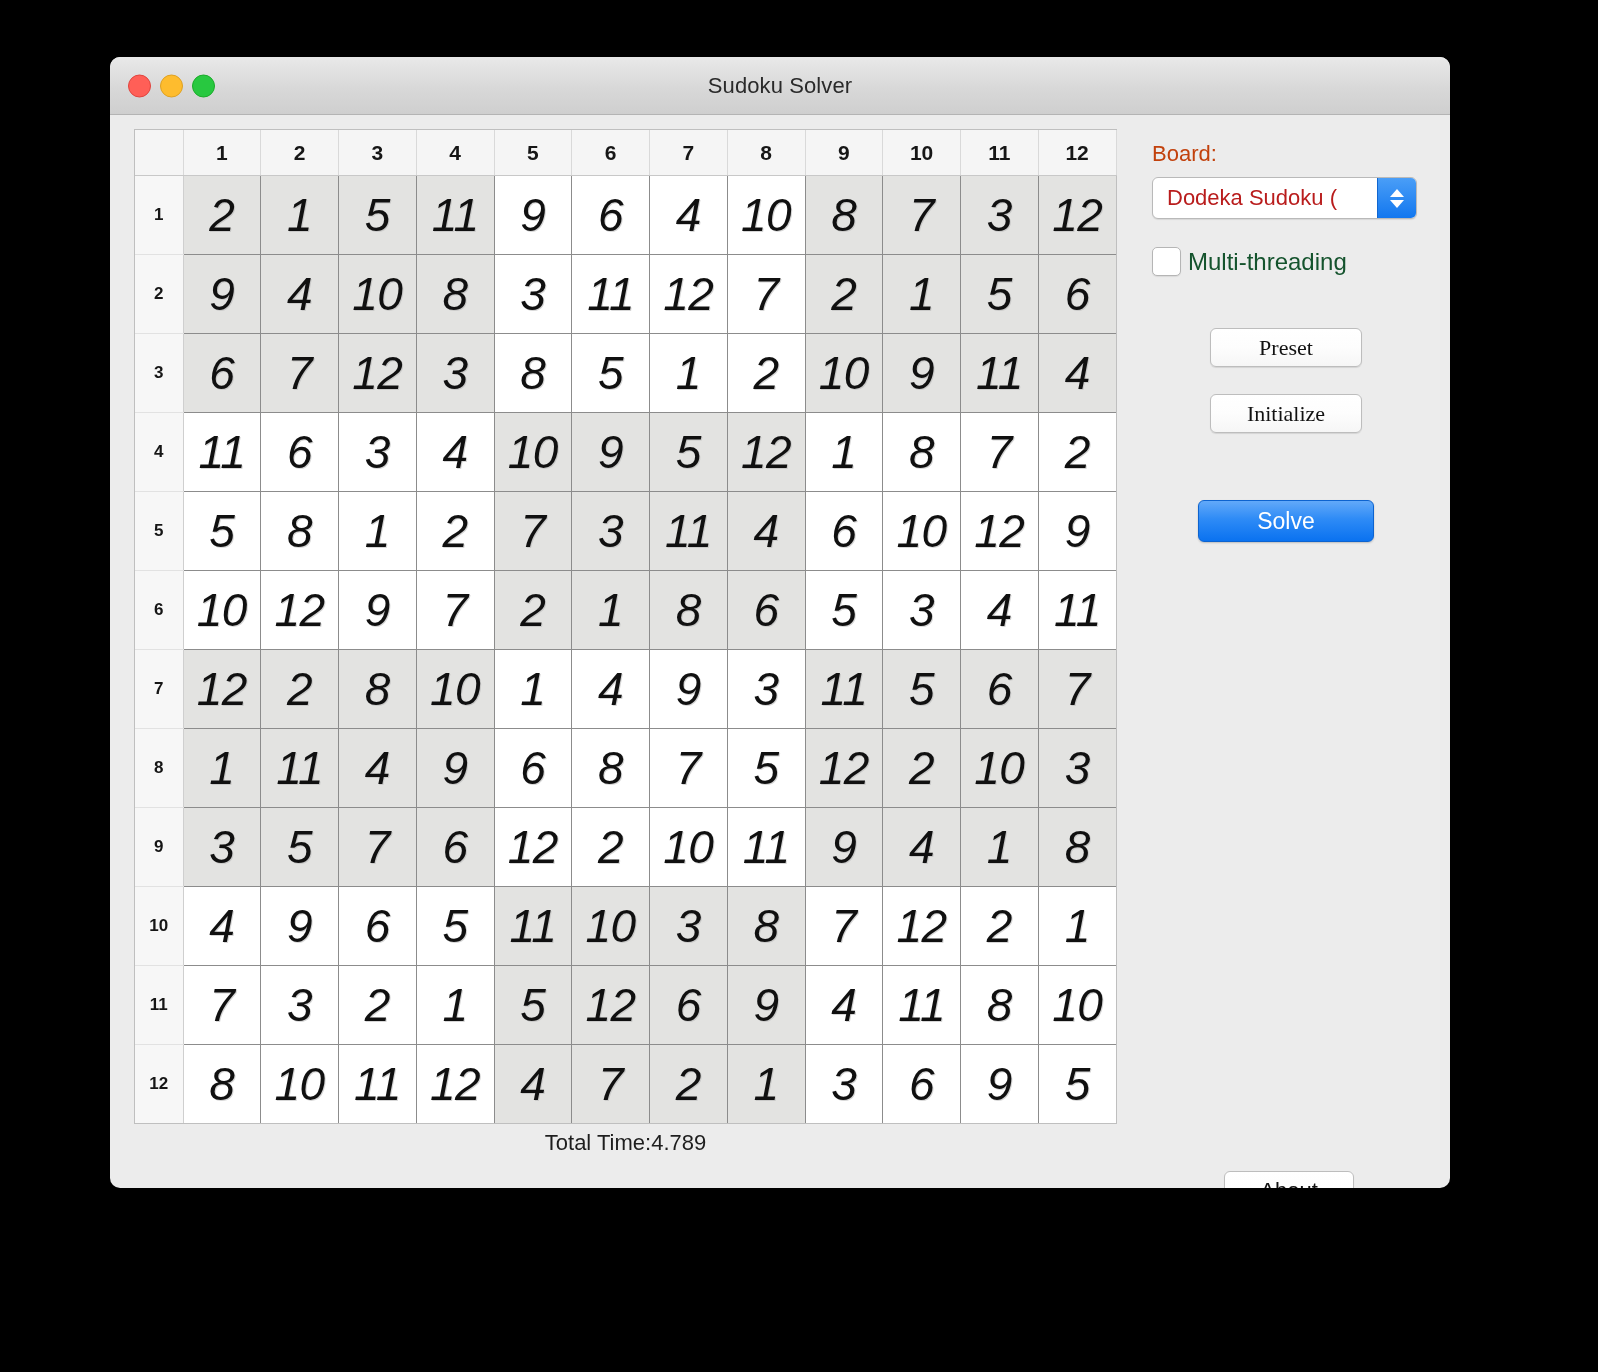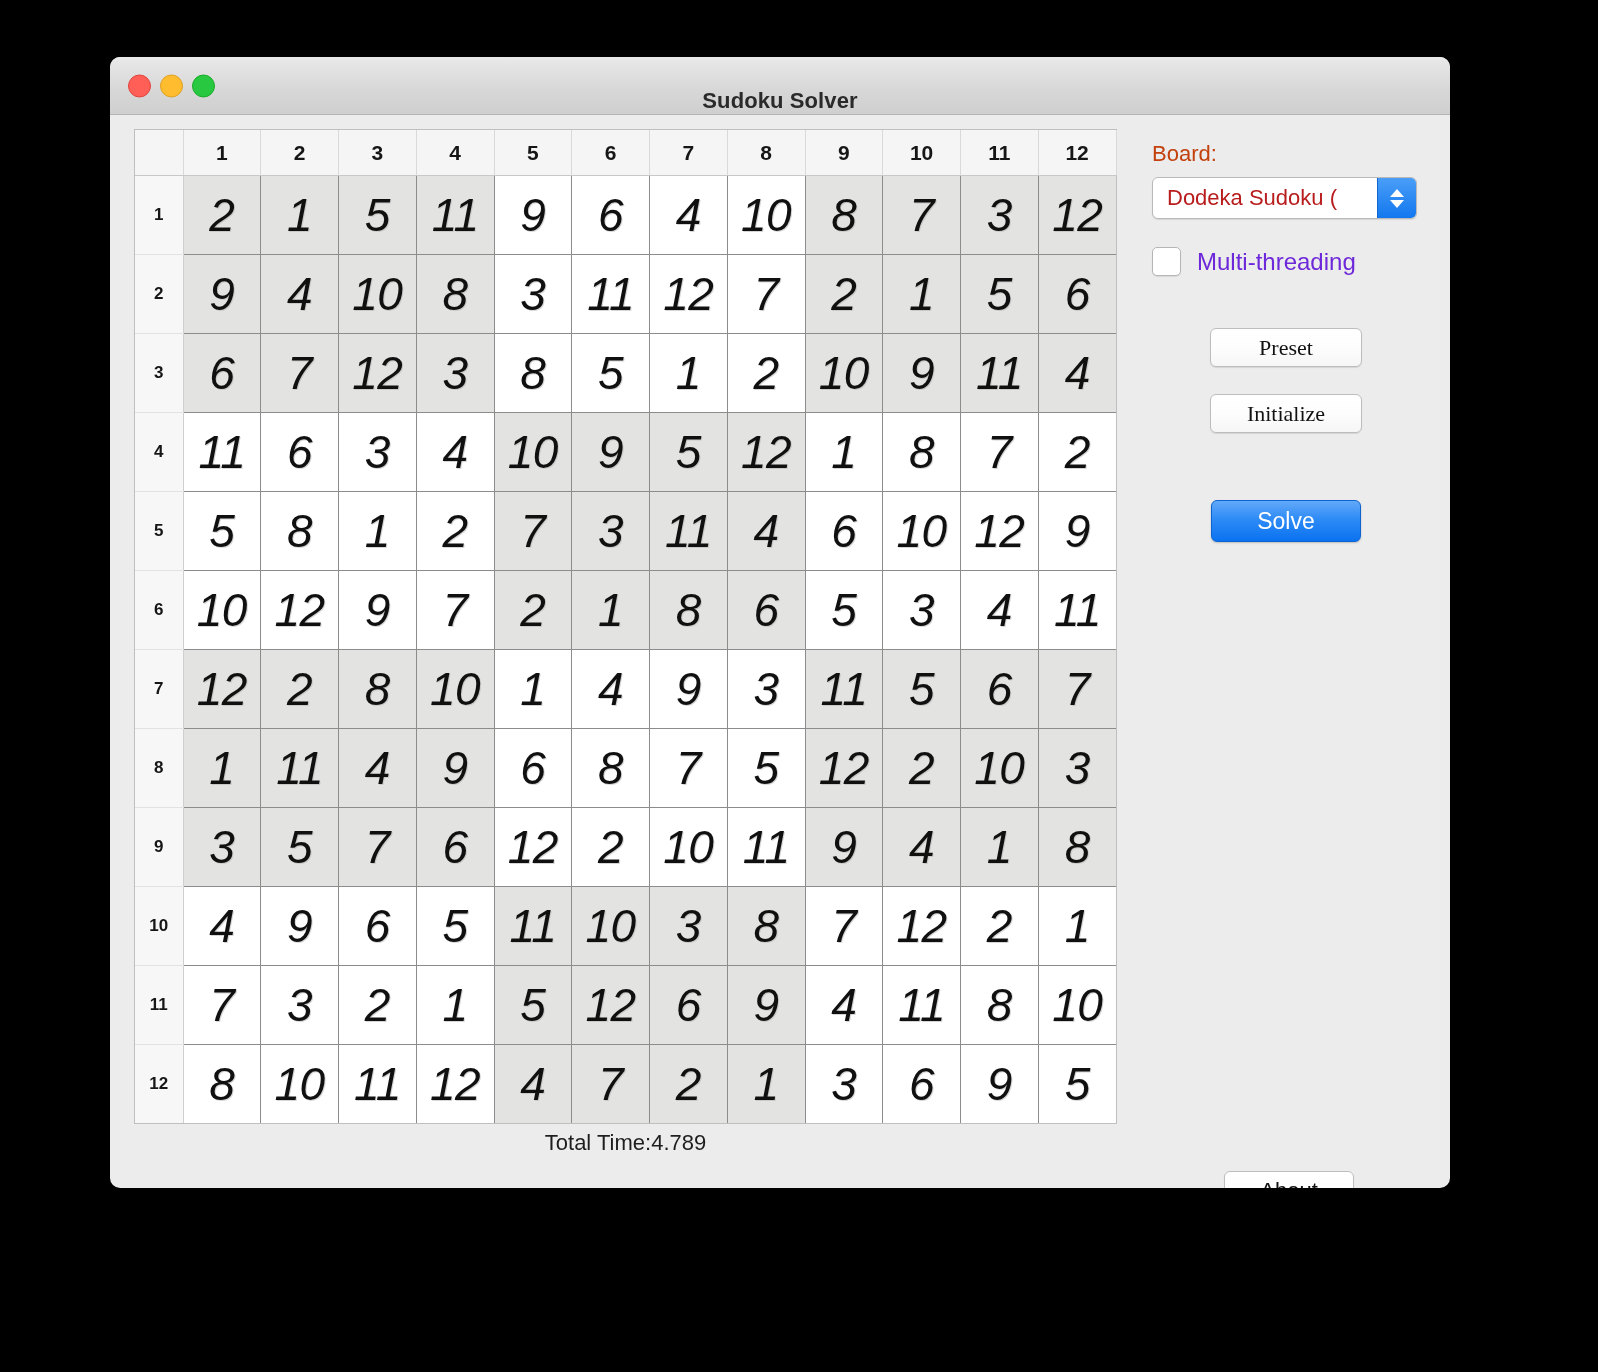--- a/index.html
+++ b/index.html
@@ -27,22 +27,21 @@
   }
 
   
   #titlebar {
     position: relative;
     height: 57px;
     flex: 0 0 57px;
     background: linear-gradient(to bottom, #e9e9e9 0%, #d8d8d8 55%, #cfcfcf 100%);
     border-bottom: 1px solid #b4b4b4;
     display: flex;
-    align-items: flex-end;
-    font-weight: bold;
+    align-items: center;
   }
   #traffic {
     position: absolute;
     left: 18px;
     top: 50%;
     transform: translateY(-50%);
     display: flex;
     gap: 9px;
   }
   .light {
@@ -213,22 +212,22 @@
     width: 29px;
     height: 29px;
     background: #fff;
     border: 1px solid #b5b5b5;
     border-radius: 5px;
     box-shadow: 0 1px 1px rgba(0,0,0,0.08);
     box-sizing: border-box;
   }
   .checkrow .cblabel {
     font-size: 24px;
-    color: #6d28d9;
-    margin-left: 16px;
+    color: #14532d;
+    margin-left: 7px;
   }
 
   .btncol {
     margin-top: 52px;
     display: flex;
     flex-direction: column;
     align-items: center;
   }
   .btn {
     width: 152px;
@@ -242,21 +241,21 @@
     display: flex;
     align-items: center;
     justify-content: center;
     box-sizing: border-box;
     cursor: default;
     font-family: Liberation Serif, serif;
   }
   .btn + .btn { margin-top: 27px; }
 
   .btn-primary {
-    width: 150px;
+    width: 176px;
     height: 42px;
     margin-top: 67px;
     background: linear-gradient(to bottom, #62a9f9 0%, #2e8bf6 45%, #0a72f0 100%);
     border: 1px solid #0d63cf;
     border-radius: 6px;
     box-shadow: 0 1px 2px rgba(0,0,0,0.2);
     font-size: 23px;
     color: #ffffff;
     display: flex;
     align-items: center;

